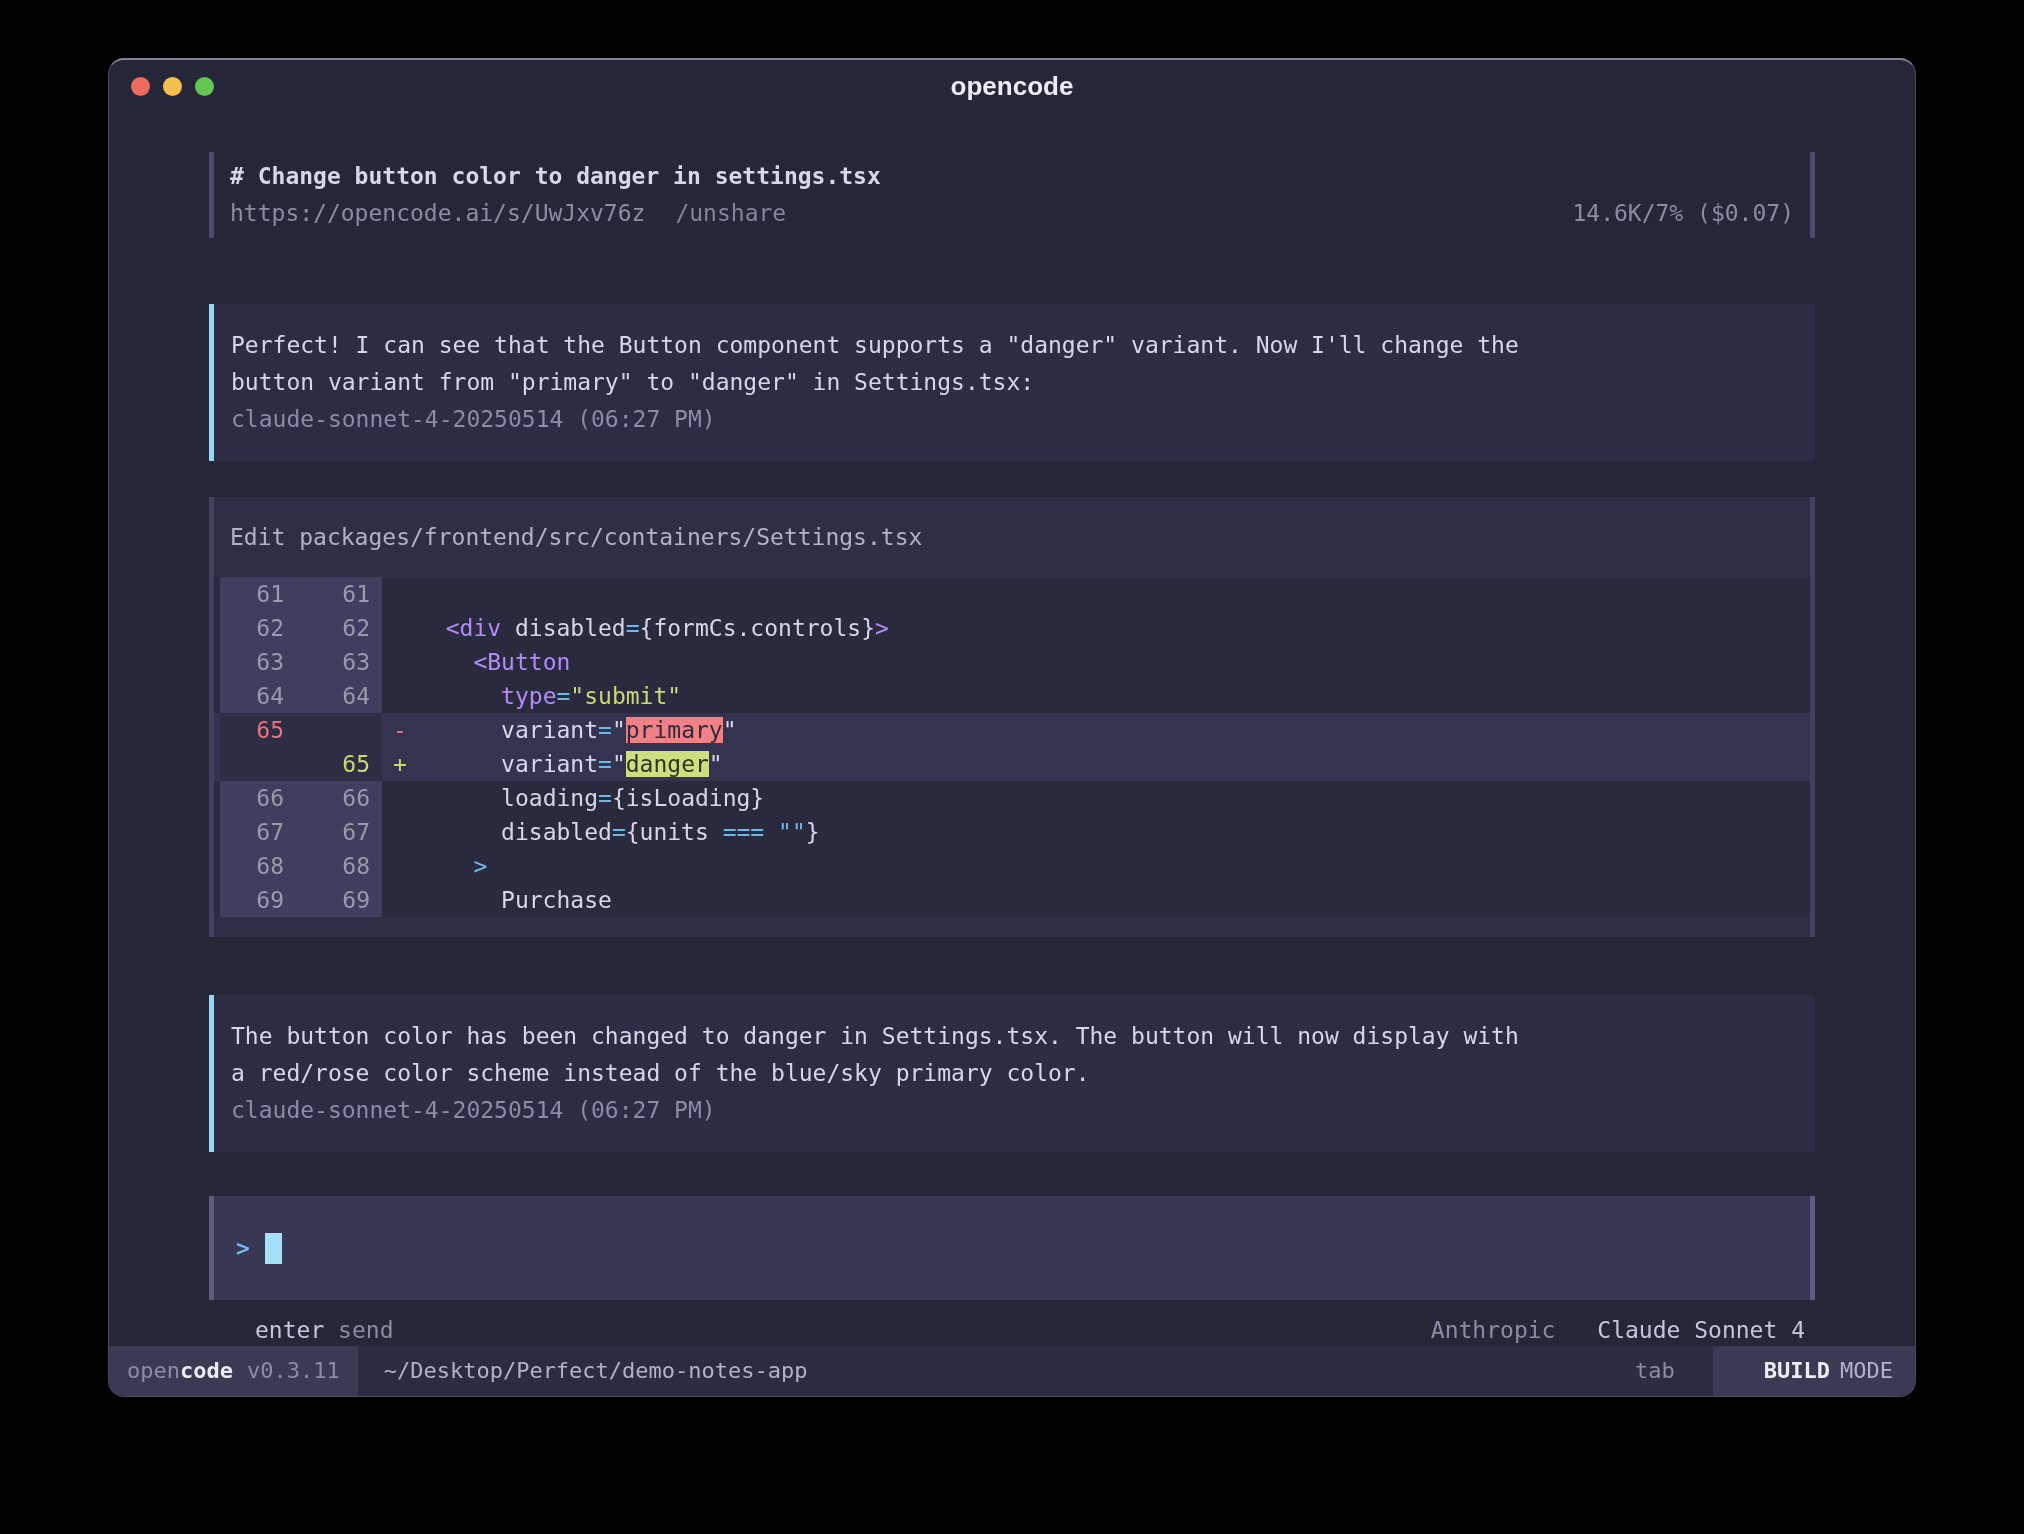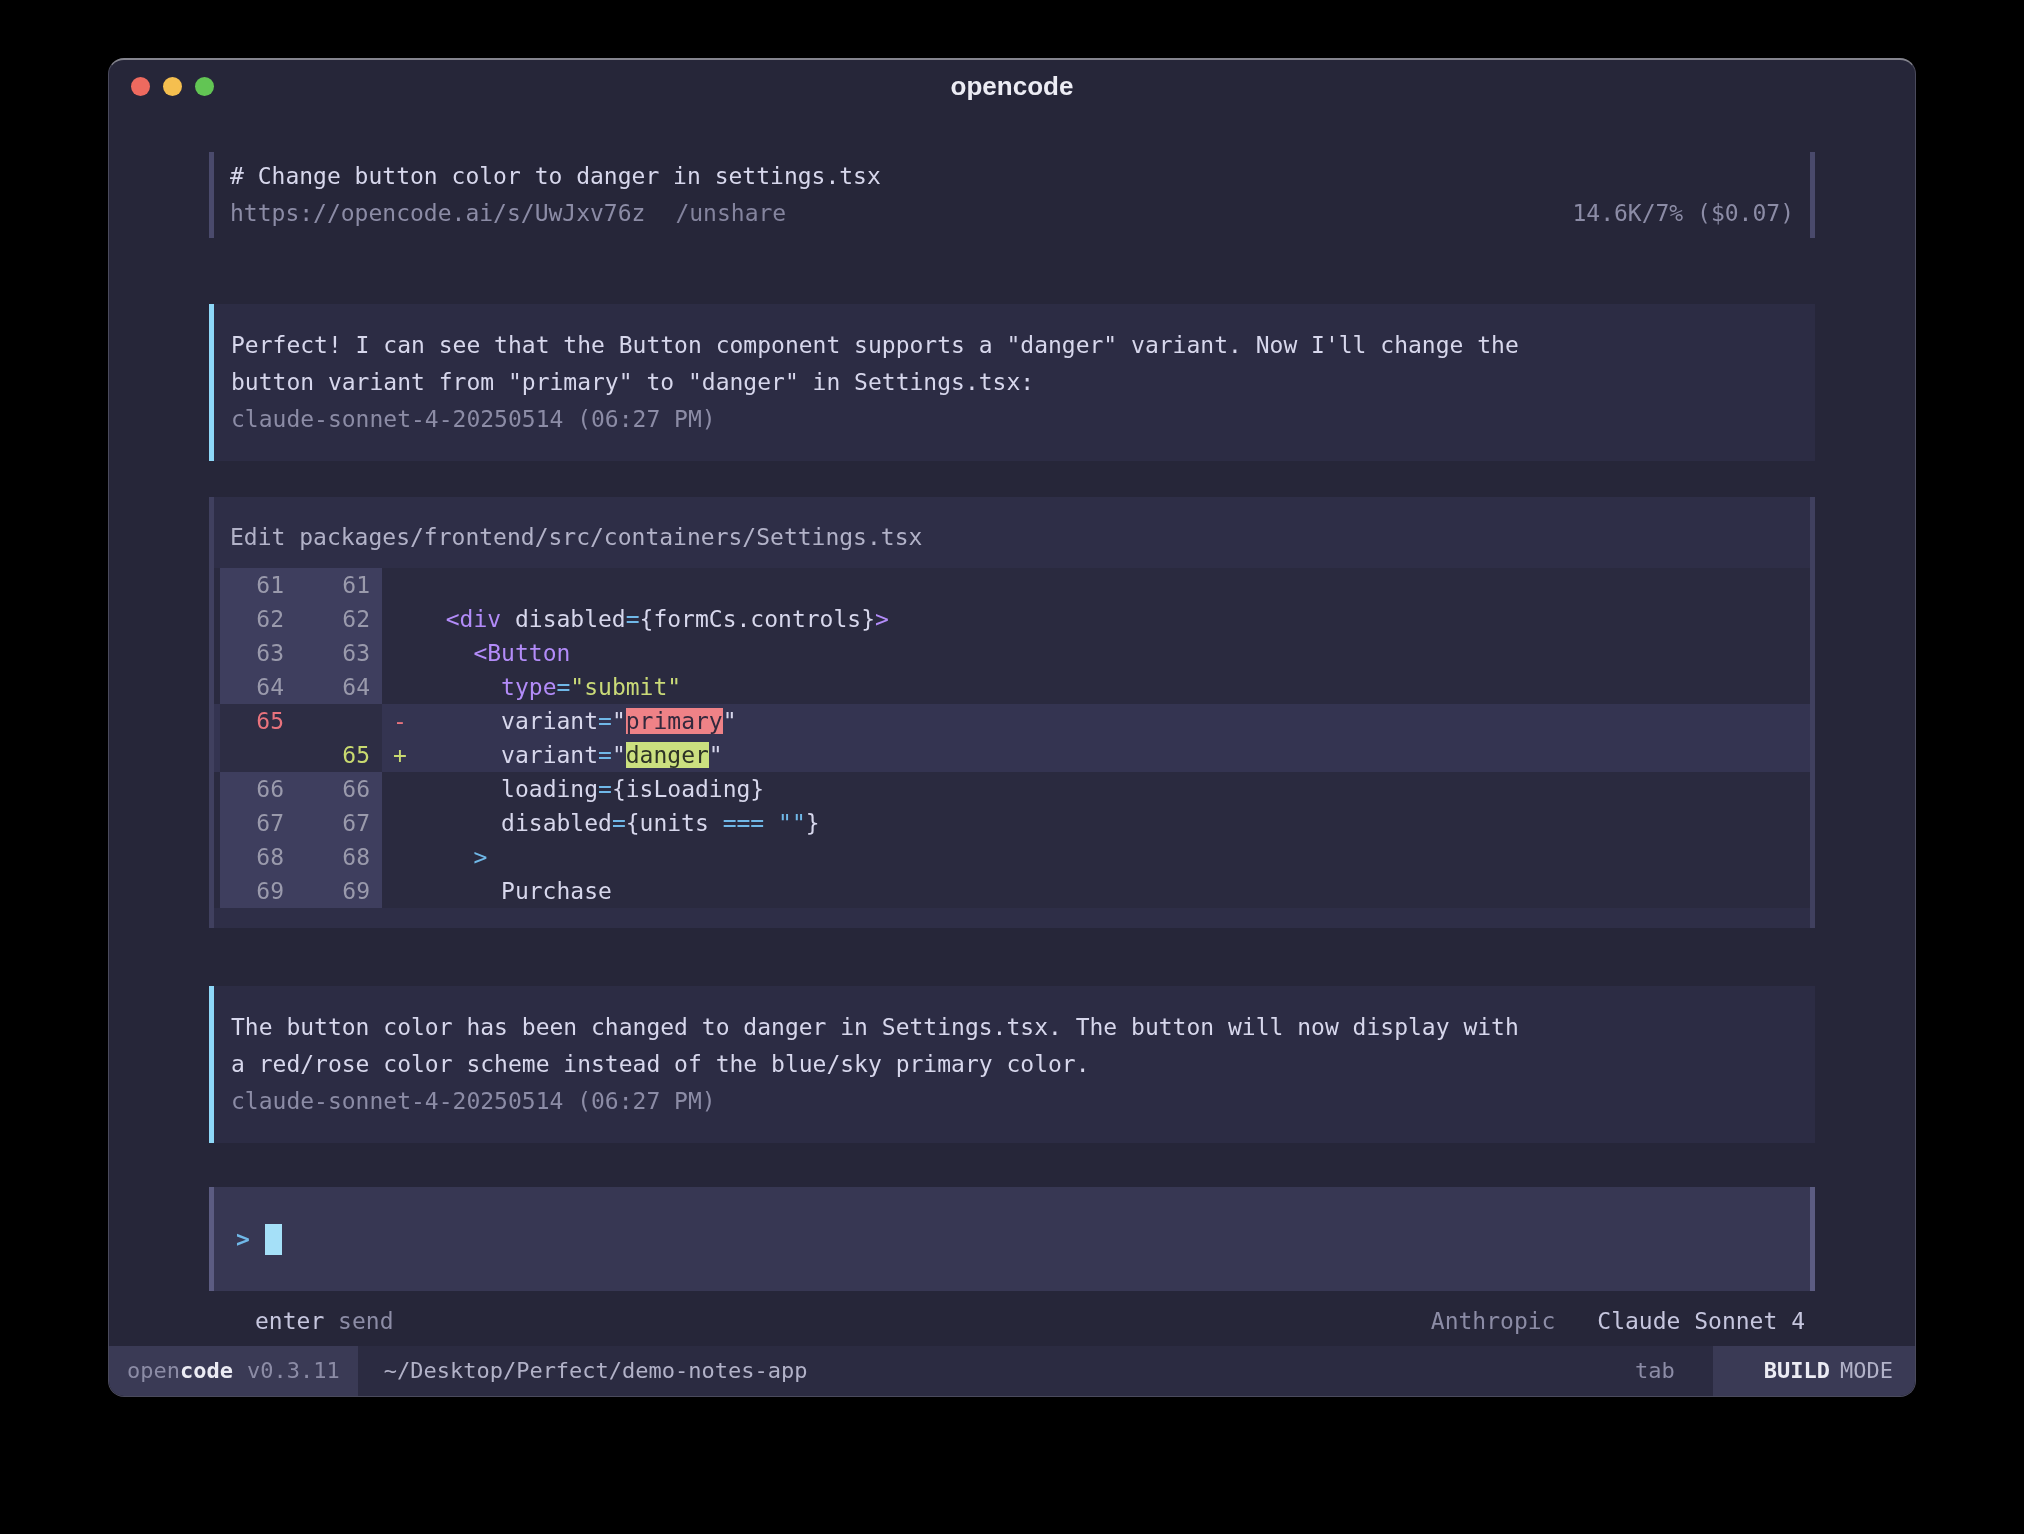--- a/index.html
+++ b/index.html
@@ -26,39 +26,39 @@
   }
   
   .content{width:1606px;margin:0 auto;}
   .gap40{height:40px}.gap72{height:66px}.gap36{height:36px}
   .gap60{height:58px}.gap48{height:44px}.gap12{height:12px}
   
   .session-header{
     border-left:5px solid var(--bar);border-right:5px solid var(--bar);
     padding:6px 16px;font-size:23px;line-height:37px;
   }
-  .sh-title{color:var(--text);font-weight:normal;}
+  .sh-title{color:var(--text);font-weight:bold;}
   .sh-row2{display:flex;justify-content:space-between;color:var(--dim);gap:44px;}
   .sh-url{color:var(--dim);}
   .sh-unshare{color:var(--dim2);margin-left:30px;}
   .sh-stats{color:var(--dim);}
   
   .msg{
     background:var(--block-bg);border-left:5px solid var(--accent);
     padding:23px 17px;font-size:23px;line-height:37px;color:var(--text);
   }
   .msg .meta{color:var(--dim);}
   
   .tool{
     background:var(--tool-bg);
     border-left:5px solid var(--tool-bar);border-right:5px solid var(--tool-bar);
     padding:22px 0 20px 0;
   }
   .tool-title{
-    color:var(--mid);font-size:23px;line-height:36px;padding:0 16px;margin-bottom:13px;
+    color:var(--mid);font-size:23px;line-height:36px;padding:0 16px;margin-bottom:22px;
   }
   .diff{font-size:23px;}
   .diff-row{display:flex;background:var(--row-bg);line-height:34px;padding-left:6px;}
   .diff-row.del,.diff-row.add{background:var(--row-changed-bg);}
   .gut{background:var(--gutter-bg);color:var(--gut-fg);text-align:right;
        padding-right:12px;box-sizing:border-box;}
   .gut.old{width:76px;}
   .gut.new{width:86px;}
   .diff-row.del .gut,.diff-row.add .gut{background:var(--gutter-changed-bg);}
   .diff-row.del .gut.old{color:var(--red);}

